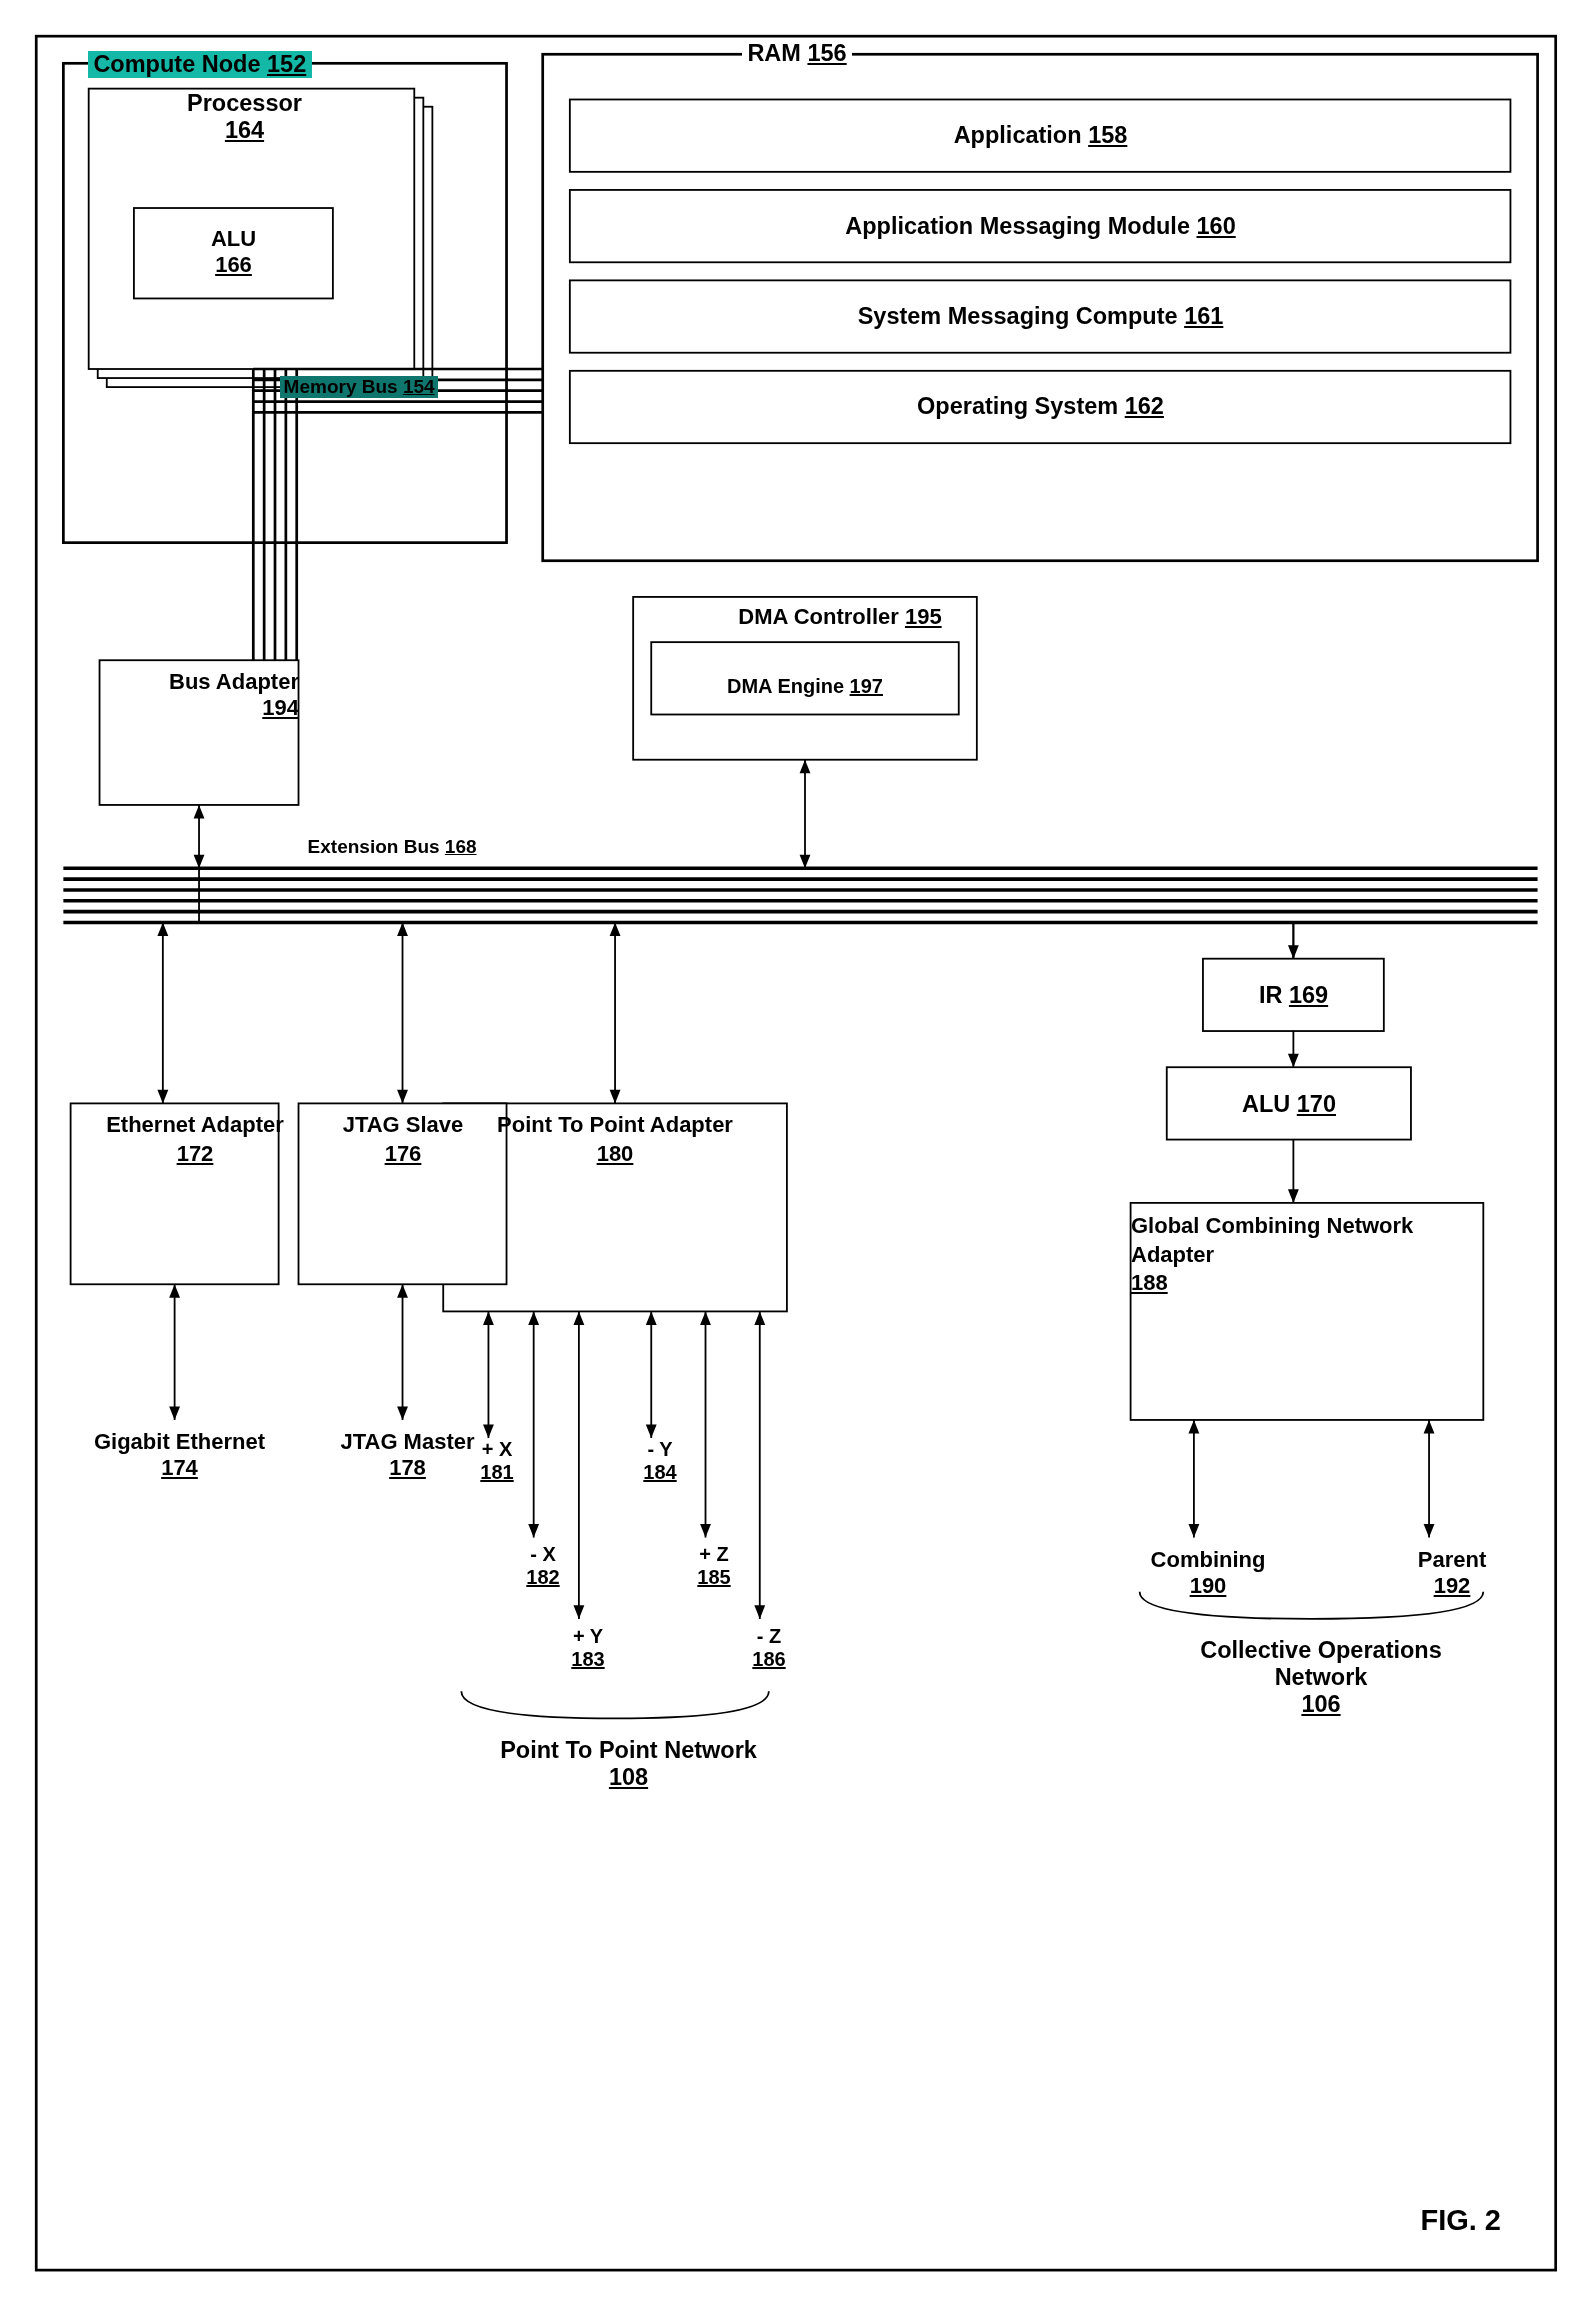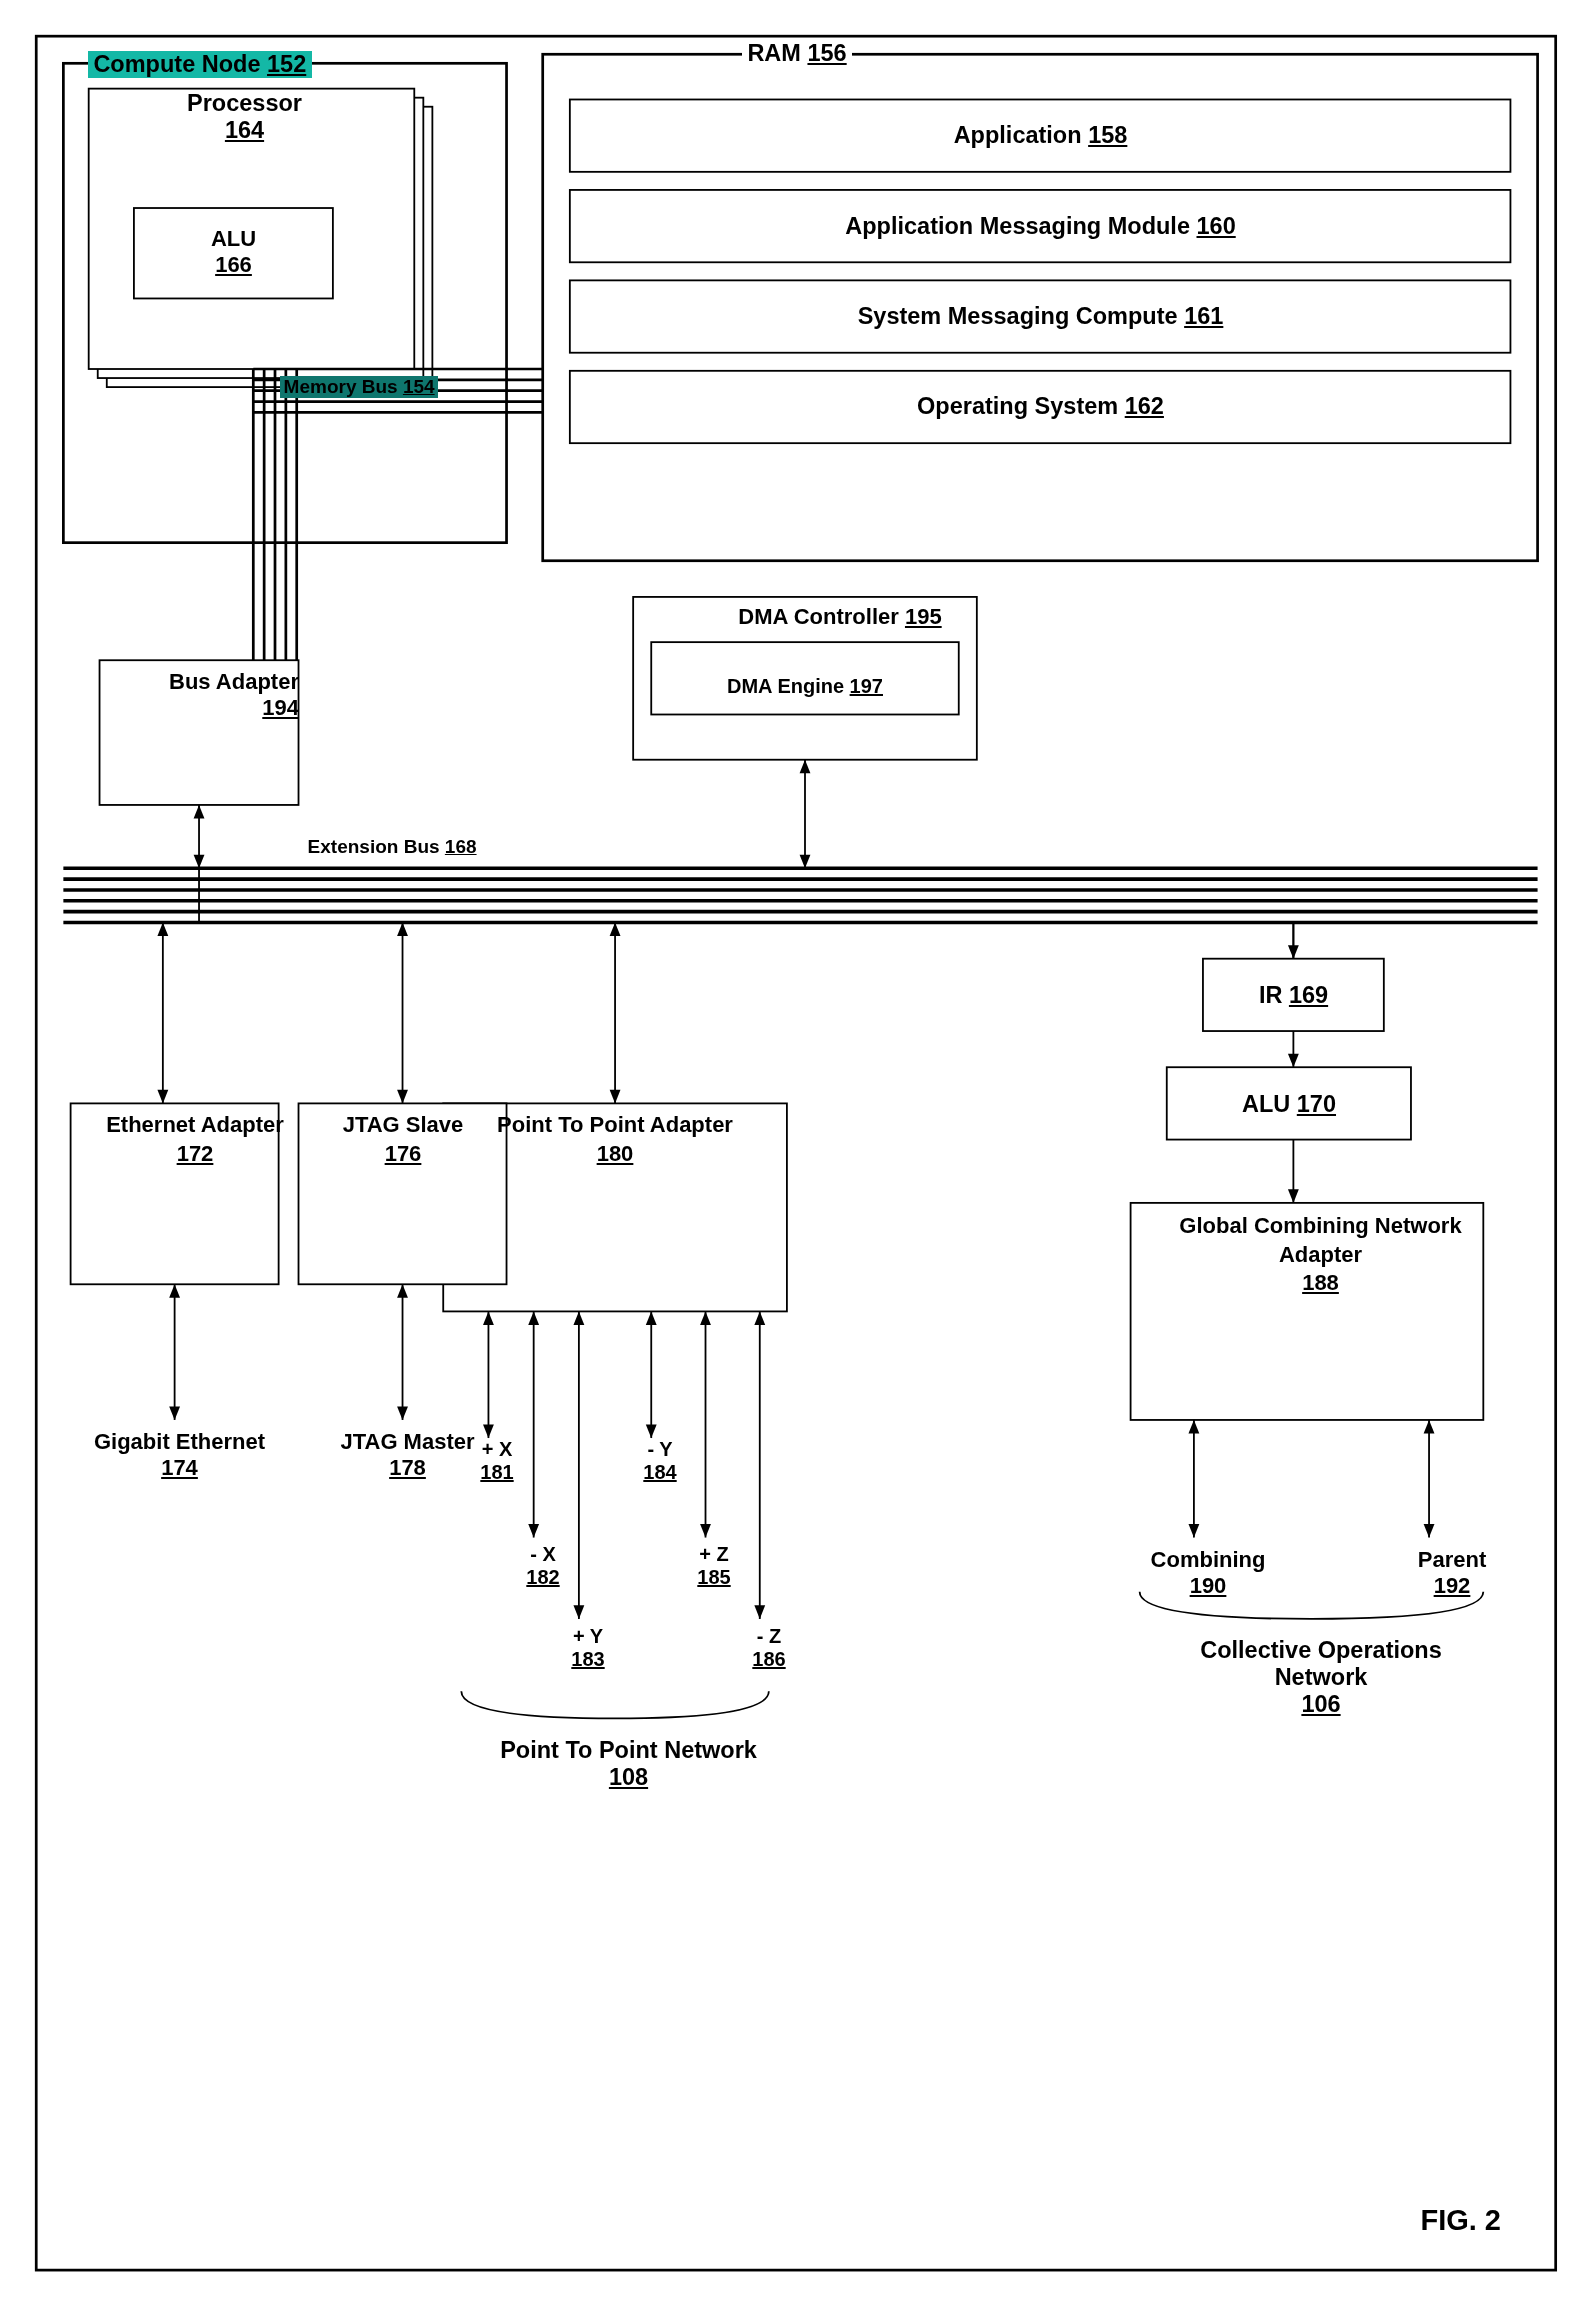--- a/index.html
+++ b/index.html
@@ -224,21 +224,21 @@
   </div>
 
   <div style="position:absolute; top:966px; left:1203px; font-size:23.5px; font-weight:bold; text-align:center; width:181px; line-height:58px;">
     <span>IR</span> <span class="underline">169</span>
   </div>
 
   <div style="position:absolute; top:1075px; left:1167px; font-size:23.5px; font-weight:bold; text-align:center; width:244px; line-height:58px;">
     <span>ALU</span> <span class="underline">170</span>
   </div>
 
-  <div style="position:absolute; top:1212px; left:1131px; font-size:22px; font-weight:bold; text-align:center; width:353px; line-height:1.3;margin-left:13px;">
+  <div style="position:absolute; top:1212px; left:1131px; font-size:22px; font-weight:bold; width:353px; line-height:1.3;">
     <span>Global Combining Network Adapter</span><br>
     <span class="underline">188</span>
   </div>
 
   <div style="position:absolute; top:1111px; left:443px; font-size:22px; font-weight:bold; text-align:center; width:344px; line-height:1.3;">
     <span>Point To Point Adapter</span><br>
     <span class="underline">180</span>
   </div>
 
   <div style="position:absolute; top:1111px; left:71px; font-size:22px; font-weight:bold; text-align:center; width:248px; line-height:1.3;">

